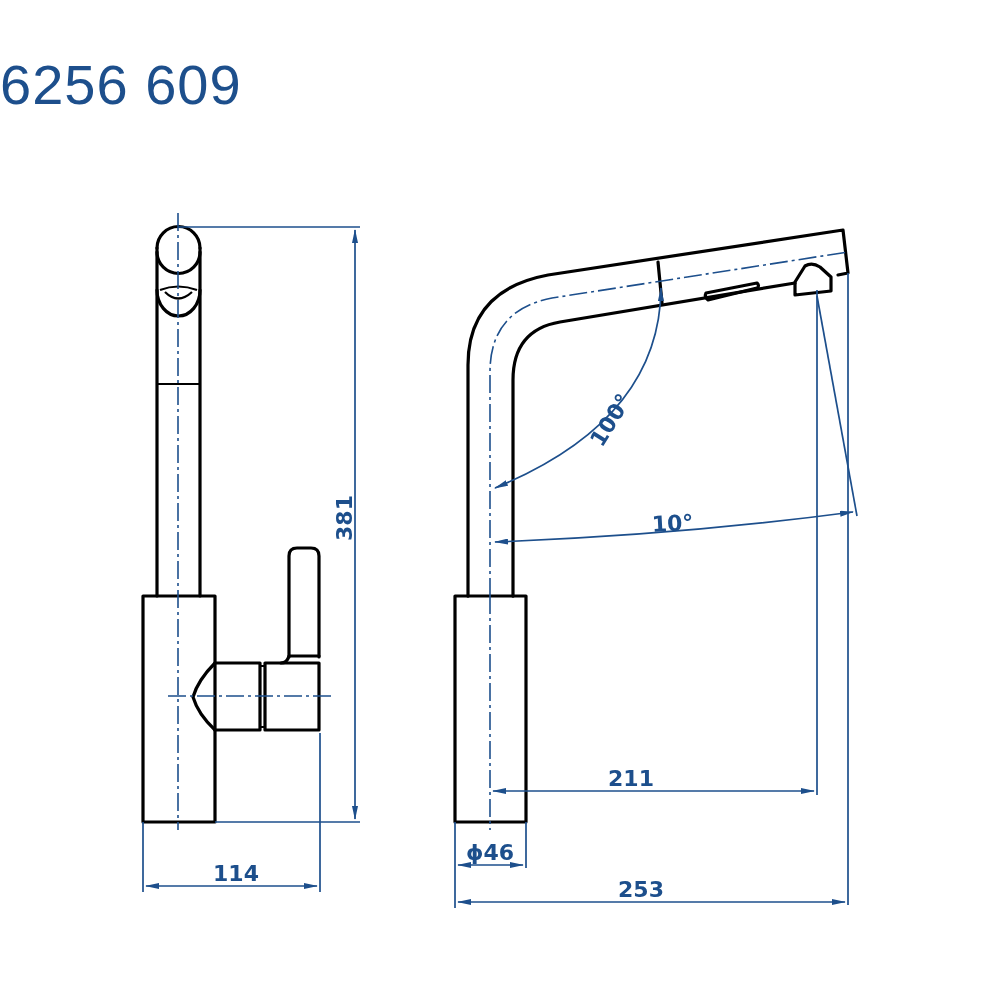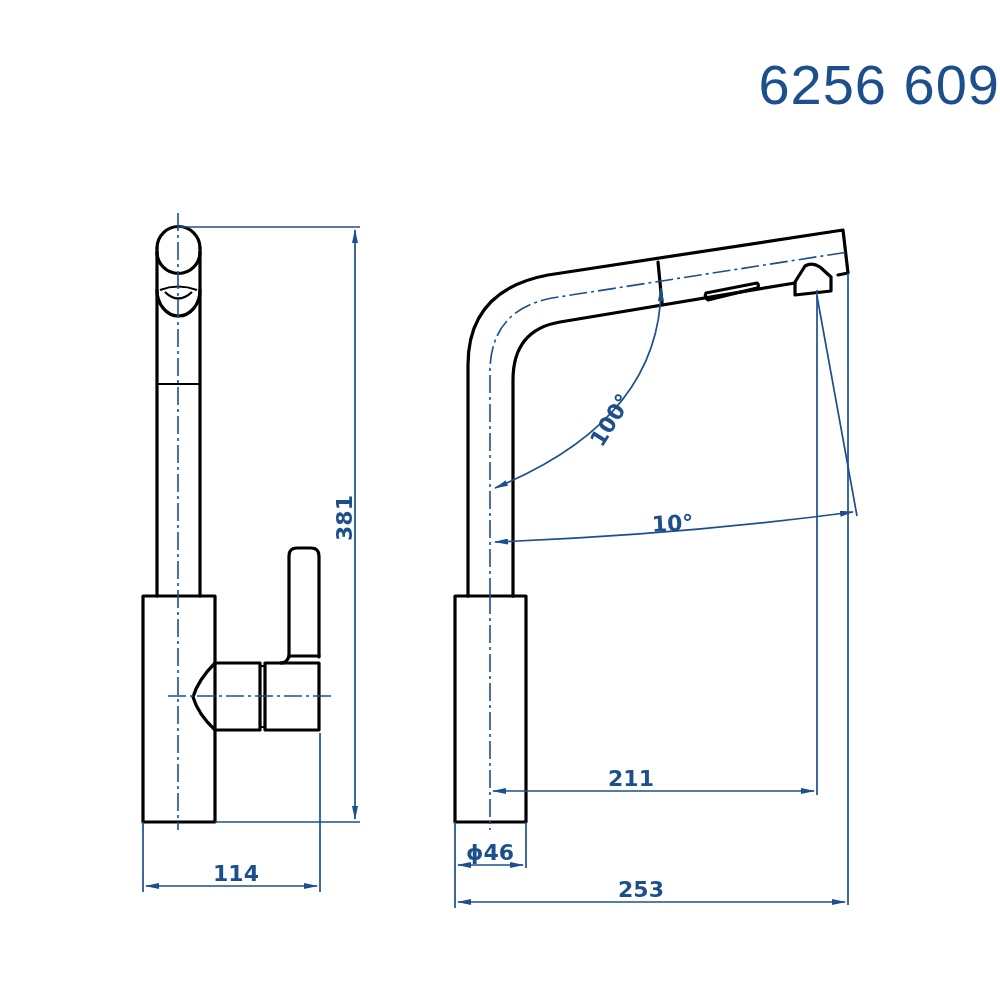--- a/index.html
+++ b/index.html
@@ -1,18 +1,18 @@
 <!DOCTYPE html>
 <html><head>
 <meta charset="utf-8">
 <style>
   html, body { margin: 0; padding: 0; background: #ffffff; }
   body { width: 1000px; height: 1000px; position: relative; overflow: hidden; font-family: "Liberation Sans", sans-serif; }
   .title {
-    position: absolute; left: 0; top: 52px; width: 1000px; text-align: right;
+    position: absolute; left: 0; top: 52px; width: 1000px; text-align: left;
     font-family: "Liberation Sans", sans-serif; font-size: 56px; color: #1d4f8c; letter-spacing: 1px;
   }
   svg.drawing { position: absolute; left: 0; top: 0; }
   .obj { fill: none; stroke: #000; stroke-width: 3.2; stroke-linejoin: round; stroke-linecap: round; }
   .objthin { fill: none; stroke: #000; stroke-width: 2.2; }
   .center { fill: none; stroke: #1d4f8c; stroke-width: 1.6; stroke-dasharray: 18 4 3 4; }
   .dim { fill: none; stroke: #1d4f8c; stroke-width: 1.7; }
   .dimtext { fill: #1d4f8c; font-family: "DejaVu Sans", sans-serif; font-weight: bold; font-size: 22px; }
 </style>
 </head>

